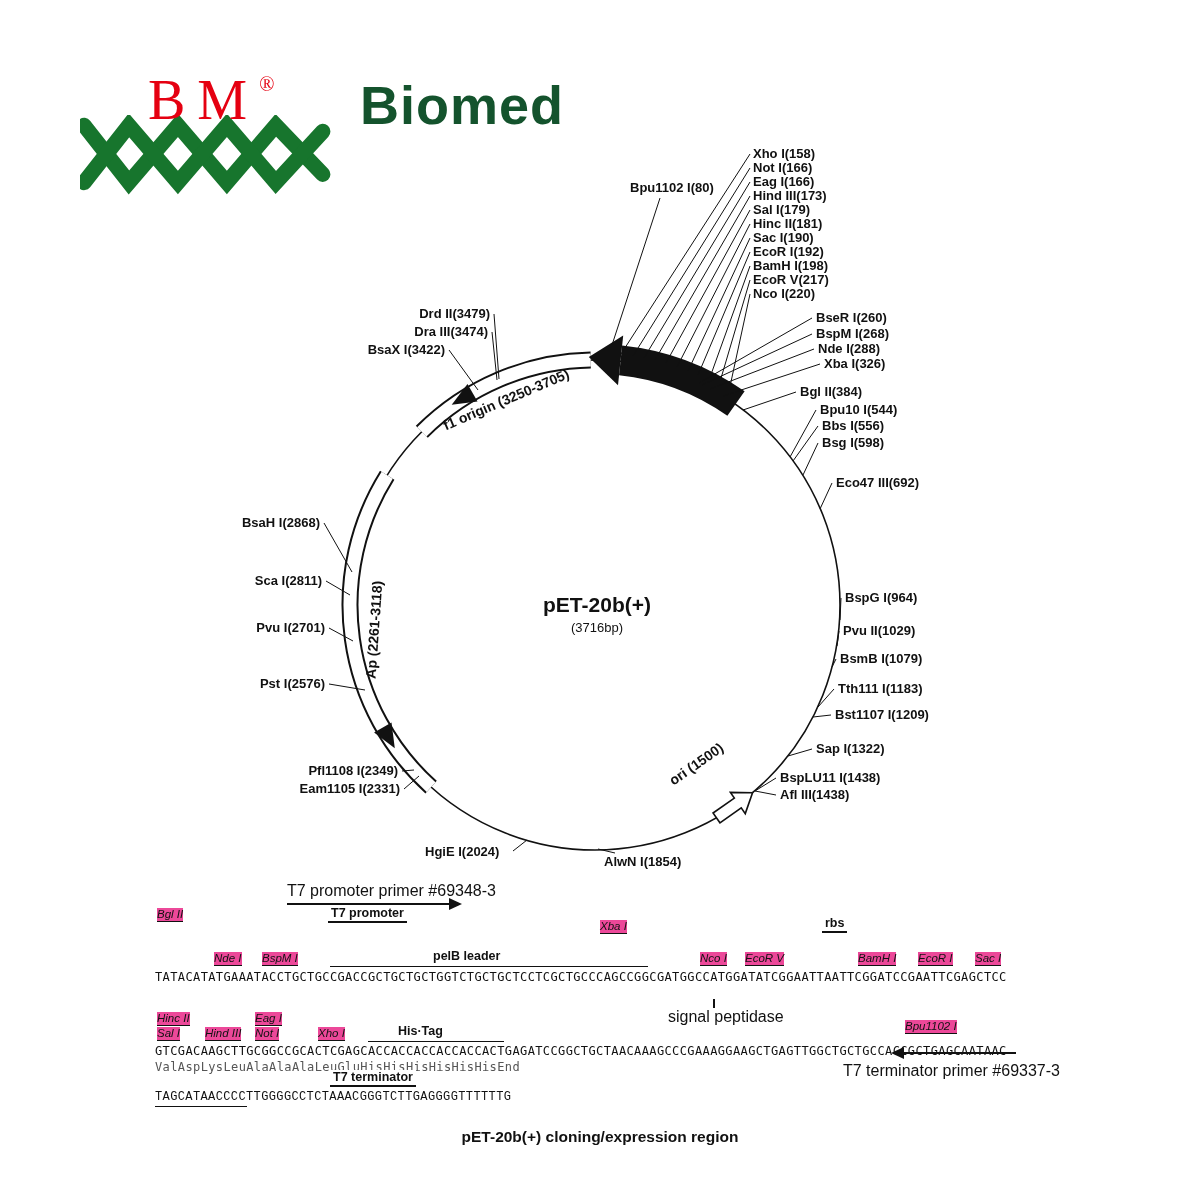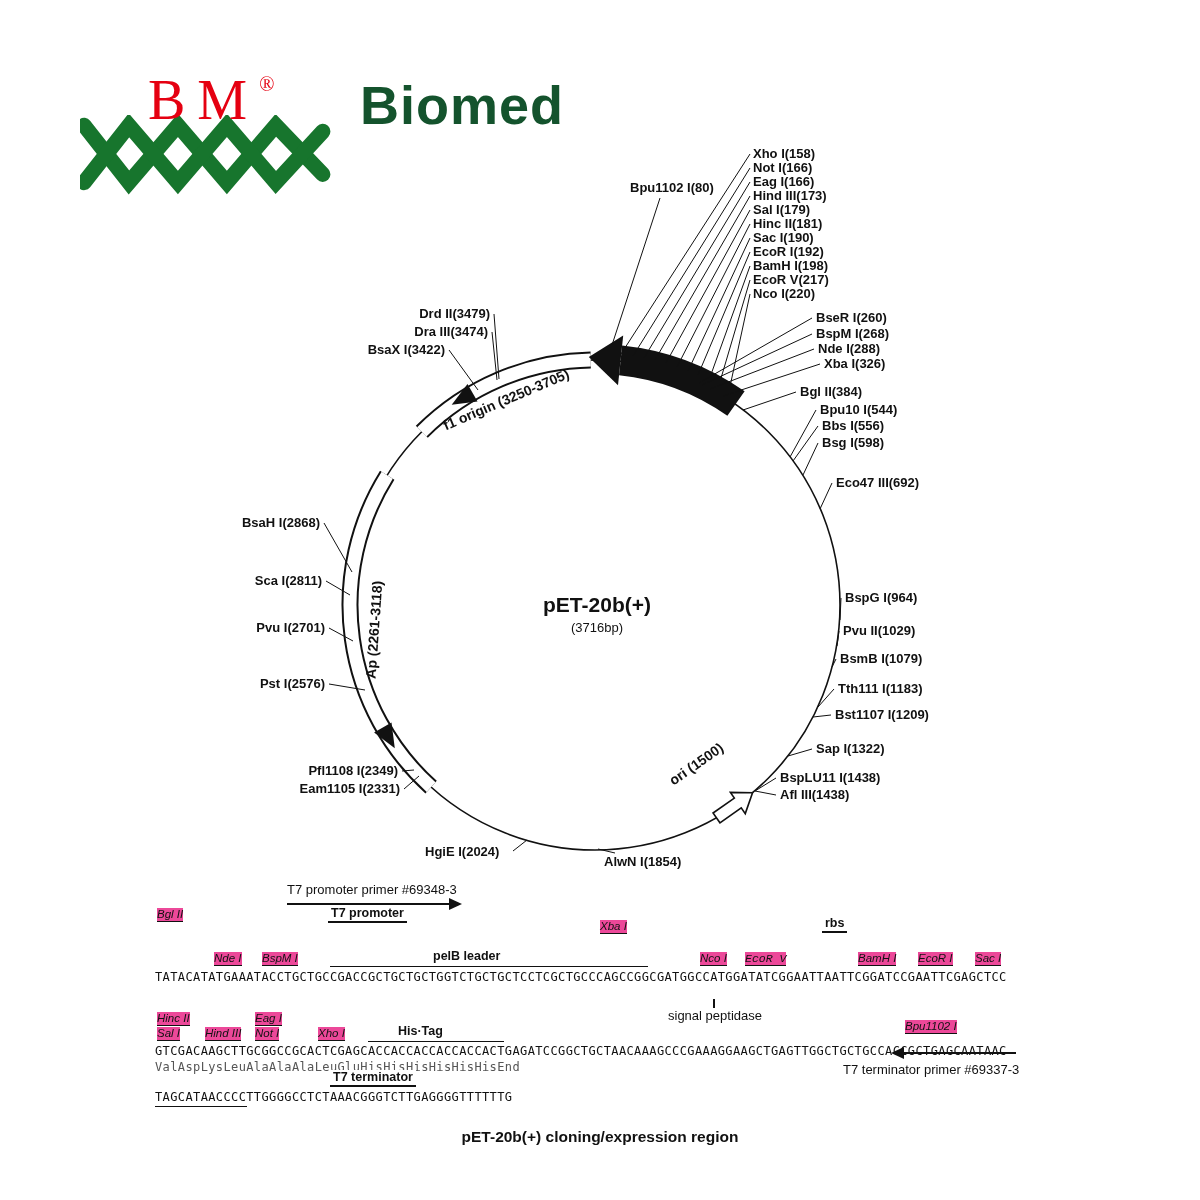--- a/index.html
+++ b/index.html
@@ -21,21 +21,21 @@
   #mapsvg text.rot  { font:bold 14px "Liberation Sans", sans-serif; fill:#111; }
   #mapsvg text.ctitle { font:bold 21px "Liberation Sans", sans-serif; fill:#111; }
   #mapsvg text.csize  { font:13px "Liberation Sans", sans-serif; fill:#111; }
   #mapsvg line.conn { stroke:#111; stroke-width:1; }
 
   
   .seq { position:absolute; font-family:"DejaVu Sans Mono", monospace; font-size:12px; letter-spacing:0.38px; white-space:pre; color:#111; }
   .aa  { color:#555; }
   .enz { position:absolute; font-style:italic; font-size:11.5px; border-bottom:1.2px solid #111; padding-bottom:0; line-height:1.15; background:#ec4899; }
   .feat { position:absolute; font-style:normal; font-weight:bold; font-size:12.5px; border-bottom:2px solid #111; padding:0 3px 1px; background:#fff; }
-  .plain-sm { position:absolute; font-size:13px; }
+  .plain-sm { position:absolute; font-size:16px; }
   .uline { position:absolute; height:0; border-top:1.5px solid #111; }
   .tick  { position:absolute; width:1.5px; background:#111; }
 
   .arrow-right { position:absolute; height:2.4px; background:#111; }
   .arrow-right::after { content:""; position:absolute; right:-13px; top:-5.5px;
     border-left:13px solid #111; border-top:6.5px solid transparent; border-bottom:6.5px solid transparent; }
   .arrow-left { position:absolute; height:2.4px; background:#111; }
   .arrow-left::before { content:""; position:absolute; left:-13px; top:-5.5px;
     border-right:13px solid #111; border-top:6.5px solid transparent; border-bottom:6.5px solid transparent; }
 
@@ -172,21 +172,21 @@
   <div class="feat" style="left:328px; top:906px;">T7 promoter</div>
   <div class="enz" style="left:600px; top:920px;">Xba I</div>
   <div class="feat" style="left:822px; top:916px;">rbs</div>
 
 
   <div class="enz" style="left:193px; top:952px;margin-left:21px;">Nde I</div>
   <div class="enz" style="left:262px; top:952px;">BspM I</div>
   <div class="feat" style="left:430px; top:949px; border-bottom:none;">pelB leader</div>
   <div class="uline" style="left:330px; top:966px; width:318px;"></div>
   <div class="enz" style="left:700px; top:952px;">Nco I</div>
-  <div class="enz" style="left:745px; top:952px;font-family:Liberation Mono, monospace;">EcoR V</div>
+  <div class="enz" style="left:745px; top:952px;">EcoR V</div>
   <div class="enz" style="left:858px; top:952px;">BamH I</div>
   <div class="enz" style="left:918px; top:952px;">EcoR I</div>
   <div class="enz" style="left:975px; top:952px;">Sac I</div>
 
   <div class="seq" style="left:155px; top:970px;">TATACATATGAAATACCTGCTGCCGACCGCTGCTGCTGGTCTGCTGCTCCTCGCTGCCCAGCCGGCGATGGCCATGGATATCGGAATTAATTCGGATCCGAATTCGAGCTCC</div>
 
   <div class="tick" style="left:713px; top:999px; height:9px;"></div>
   <div class="plain-sm" style="left:668px; top:1008px;">signal peptidase</div>
 
   <div class="enz" style="left:157px; top:1012px;">Hinc II</div>
@@ -200,17 +200,17 @@
   <div class="enz" style="left:905px; top:1020px;">Bpu1102 I</div>
 
   <div class="seq" style="left:155px; top:1044px;">GTCGACAAGCTTGCGGCCGCACTCGAGCACCACCACCACCACCACTGAGATCCGGCTGCTAACAAAGCCCGAAAGGAAGCTGAGTTGGCTGCTGCCACCGCTGAGCAATAAC</div>
   <div class="seq aa" style="left:155px; top:1060px;">ValAspLysLeuAlaAlaAlaLeuGluHisHisHisHisHisHisEnd</div>
 
   <div class="arrow-left" style="left:904px; top:1052px; width:112px;"></div>
   <div class="plain-sm" style="left:843px; top:1062px;">T7 terminator primer #69337-3</div>
 
   <div class="feat" style="left:330px; top:1070px;">T7 terminator</div>
 
-  <div class="seq" style="left:155px; top:1090px;">TAGCATAACCCCTTGGGGCCTCTAAACGGGTCTTGAGGGGTTTTTTG</div>
+  <div class="seq" style="left:155px; top:1090px;font-family:Liberation Mono, monospace;">TAGCATAACCCCTTGGGGCCTCTAAACGGGTCTTGAGGGGTTTTTTG</div>
   <div class="uline" style="left:155px; top:1106px; width:92px;"></div>
 
   <div class="caption" style="top:1128px;">pET-20b(+) cloning/expression region</div>
 </div>
 
 </body></html>

